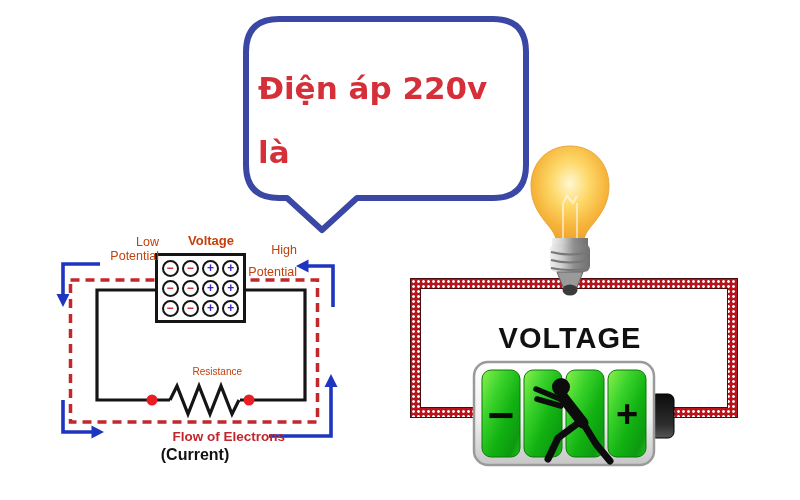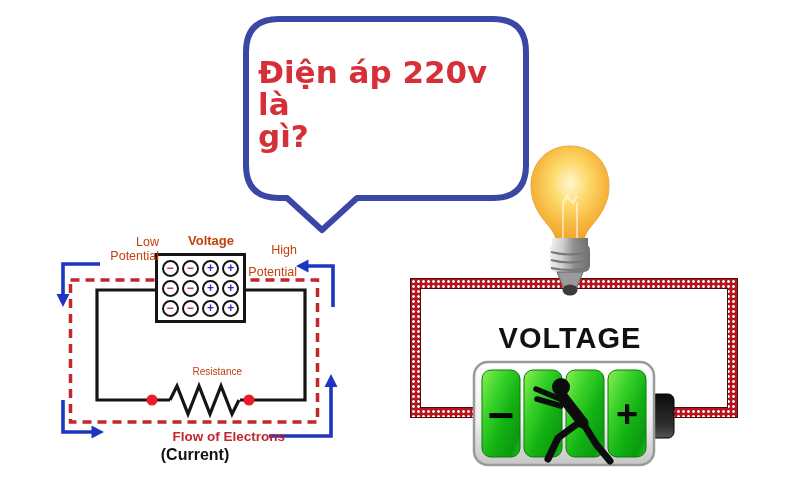--- a/index.html
+++ b/index.html
@@ -8,21 +8,21 @@
     background:#ffffff;
     font-family:"Liberation Sans","DejaVu Sans",sans-serif;
   }
   .abs{position:absolute;}
   svg{display:block;}
 
   
   #bubble-svg{left:238px;top:10px;z-index:2;}
   #bubble-text{
     left:258px;top:56px;width:262px;z-index:3;
-    color:#d5303a;font-size:31px;font-weight:600;line-height:32px;
+    color:#d5303a;font-size:31px;font-weight:600;line-height:64px;
     font-family:"DejaVu Sans","Liberation Sans",sans-serif;
   }
 
   
   #left-circuit-svg{left:0;top:0;z-index:1;}
 
   #voltage-box{
     left:155px;top:253px;width:91px;height:70px;z-index:2;
     background:#fff;border:3px solid #151515;box-sizing:border-box;
     display:grid;grid-template-columns:repeat(4,1fr);grid-template-rows:repeat(3,1fr);
@@ -68,21 +68,20 @@
 </style>
 </head>
 <body>
 
 <svg id="bubble-svg" class="abs" width="300" height="232" viewBox="0 0 300 232">
   <path d="M 41,9 L 255,9 Q 288,9 288,42 L 288,155 Q 288,188 255,188
            L 119,188 L 84,220 L 49,188 L 41,188 Q 8,188 8,155 L 8,42 Q 8,9 41,9 Z" fill="#ffffff" stroke="#3a47a5" stroke-width="6" stroke-linejoin="round"></path>
 </svg>
 <div id="bubble-text" class="abs">
   <span style="display:block">Điện áp 220v là</span>
-  <span style="display:block">gì?</span>
 </div>
 
 <svg id="left-circuit-svg" class="abs" width="800" height="500" viewBox="0 0 800 500">
 
   <rect x="70.5" y="280" width="247" height="142" fill="none" stroke="#c1272d" stroke-width="3.5" stroke-dasharray="9 6"></rect>
 
   <path d="M 155,290 L 97,290 L 97,400 L 170,400 M 245,290 L 305,290 L 305,400 L 240,400" fill="none" stroke="#151515" stroke-width="3.2"></path>
 
   <path d="M 170,400 l 7,-14 l 11,28 l 11,-28 l 11,28 l 11,-28 l 11,28 l 7,-14" fill="none" stroke="#151515" stroke-width="3.2" stroke-linejoin="miter"></path>
 

